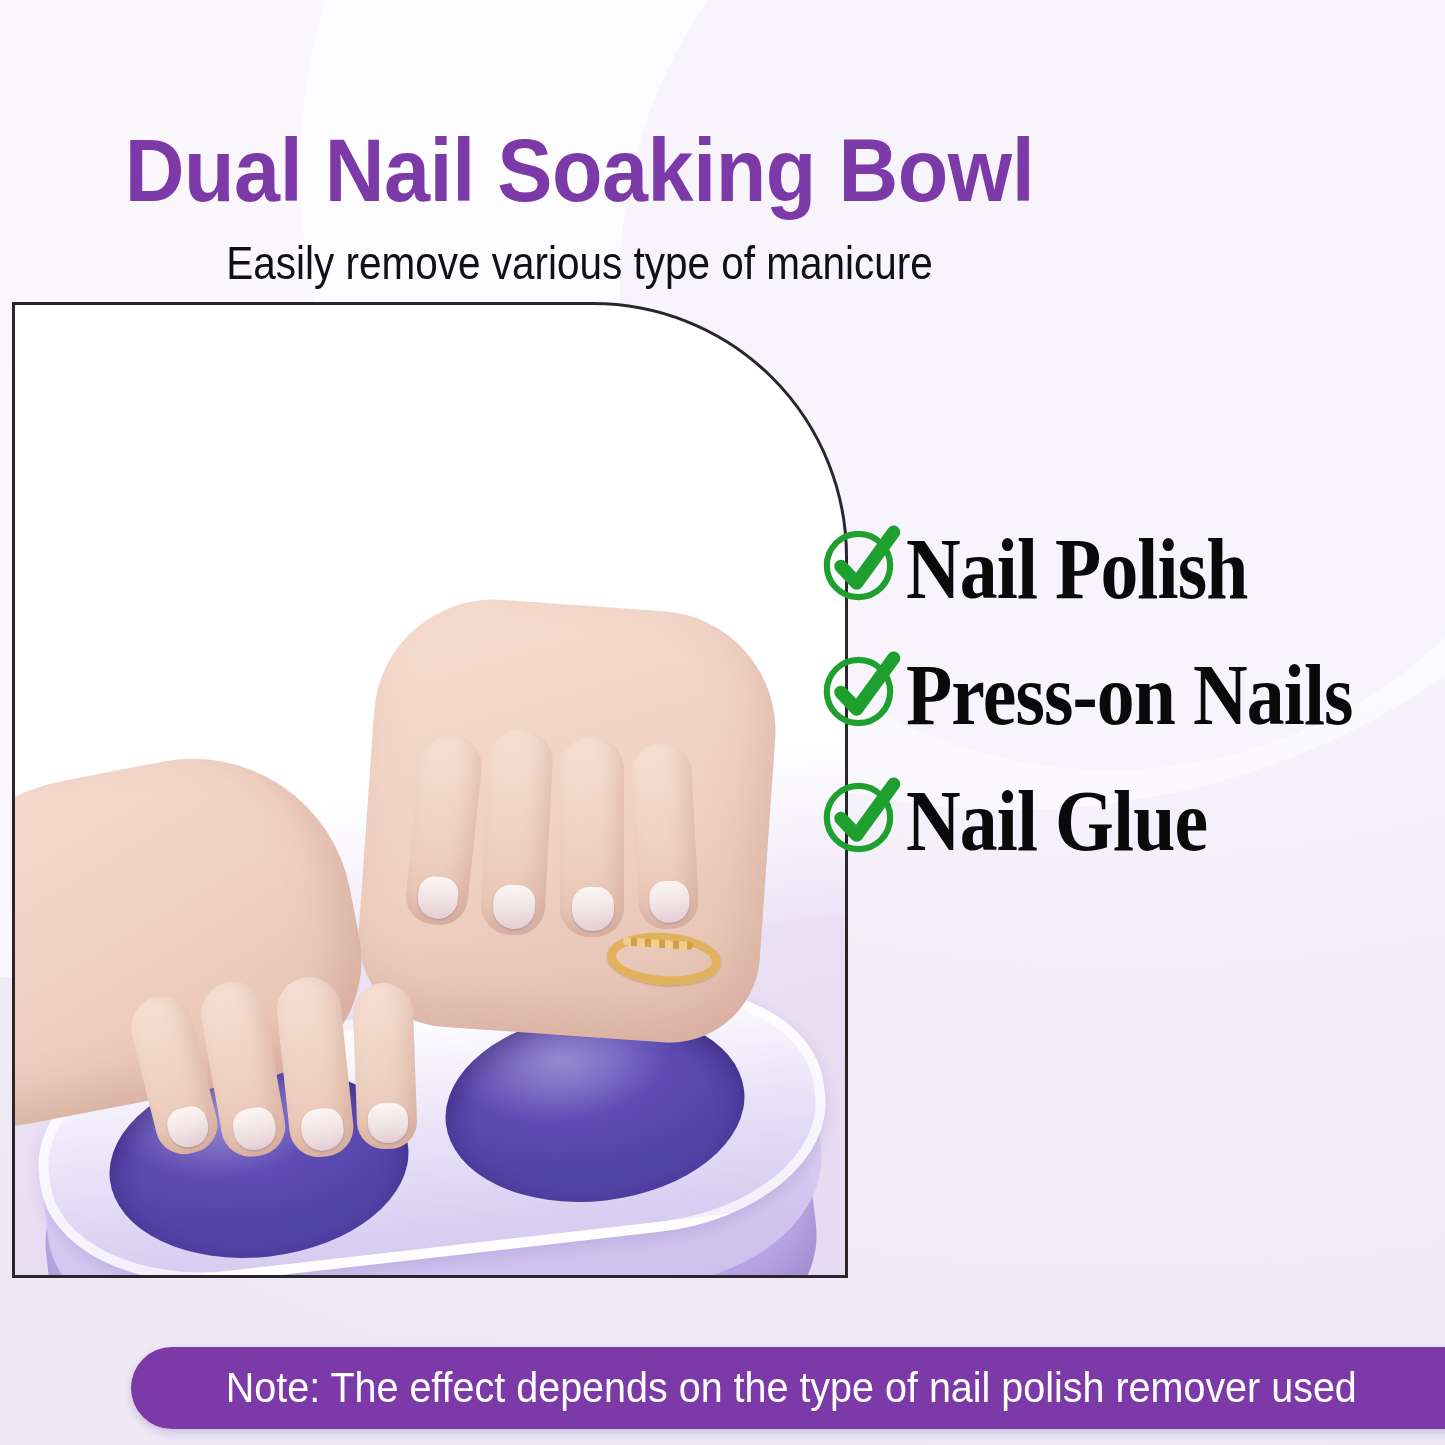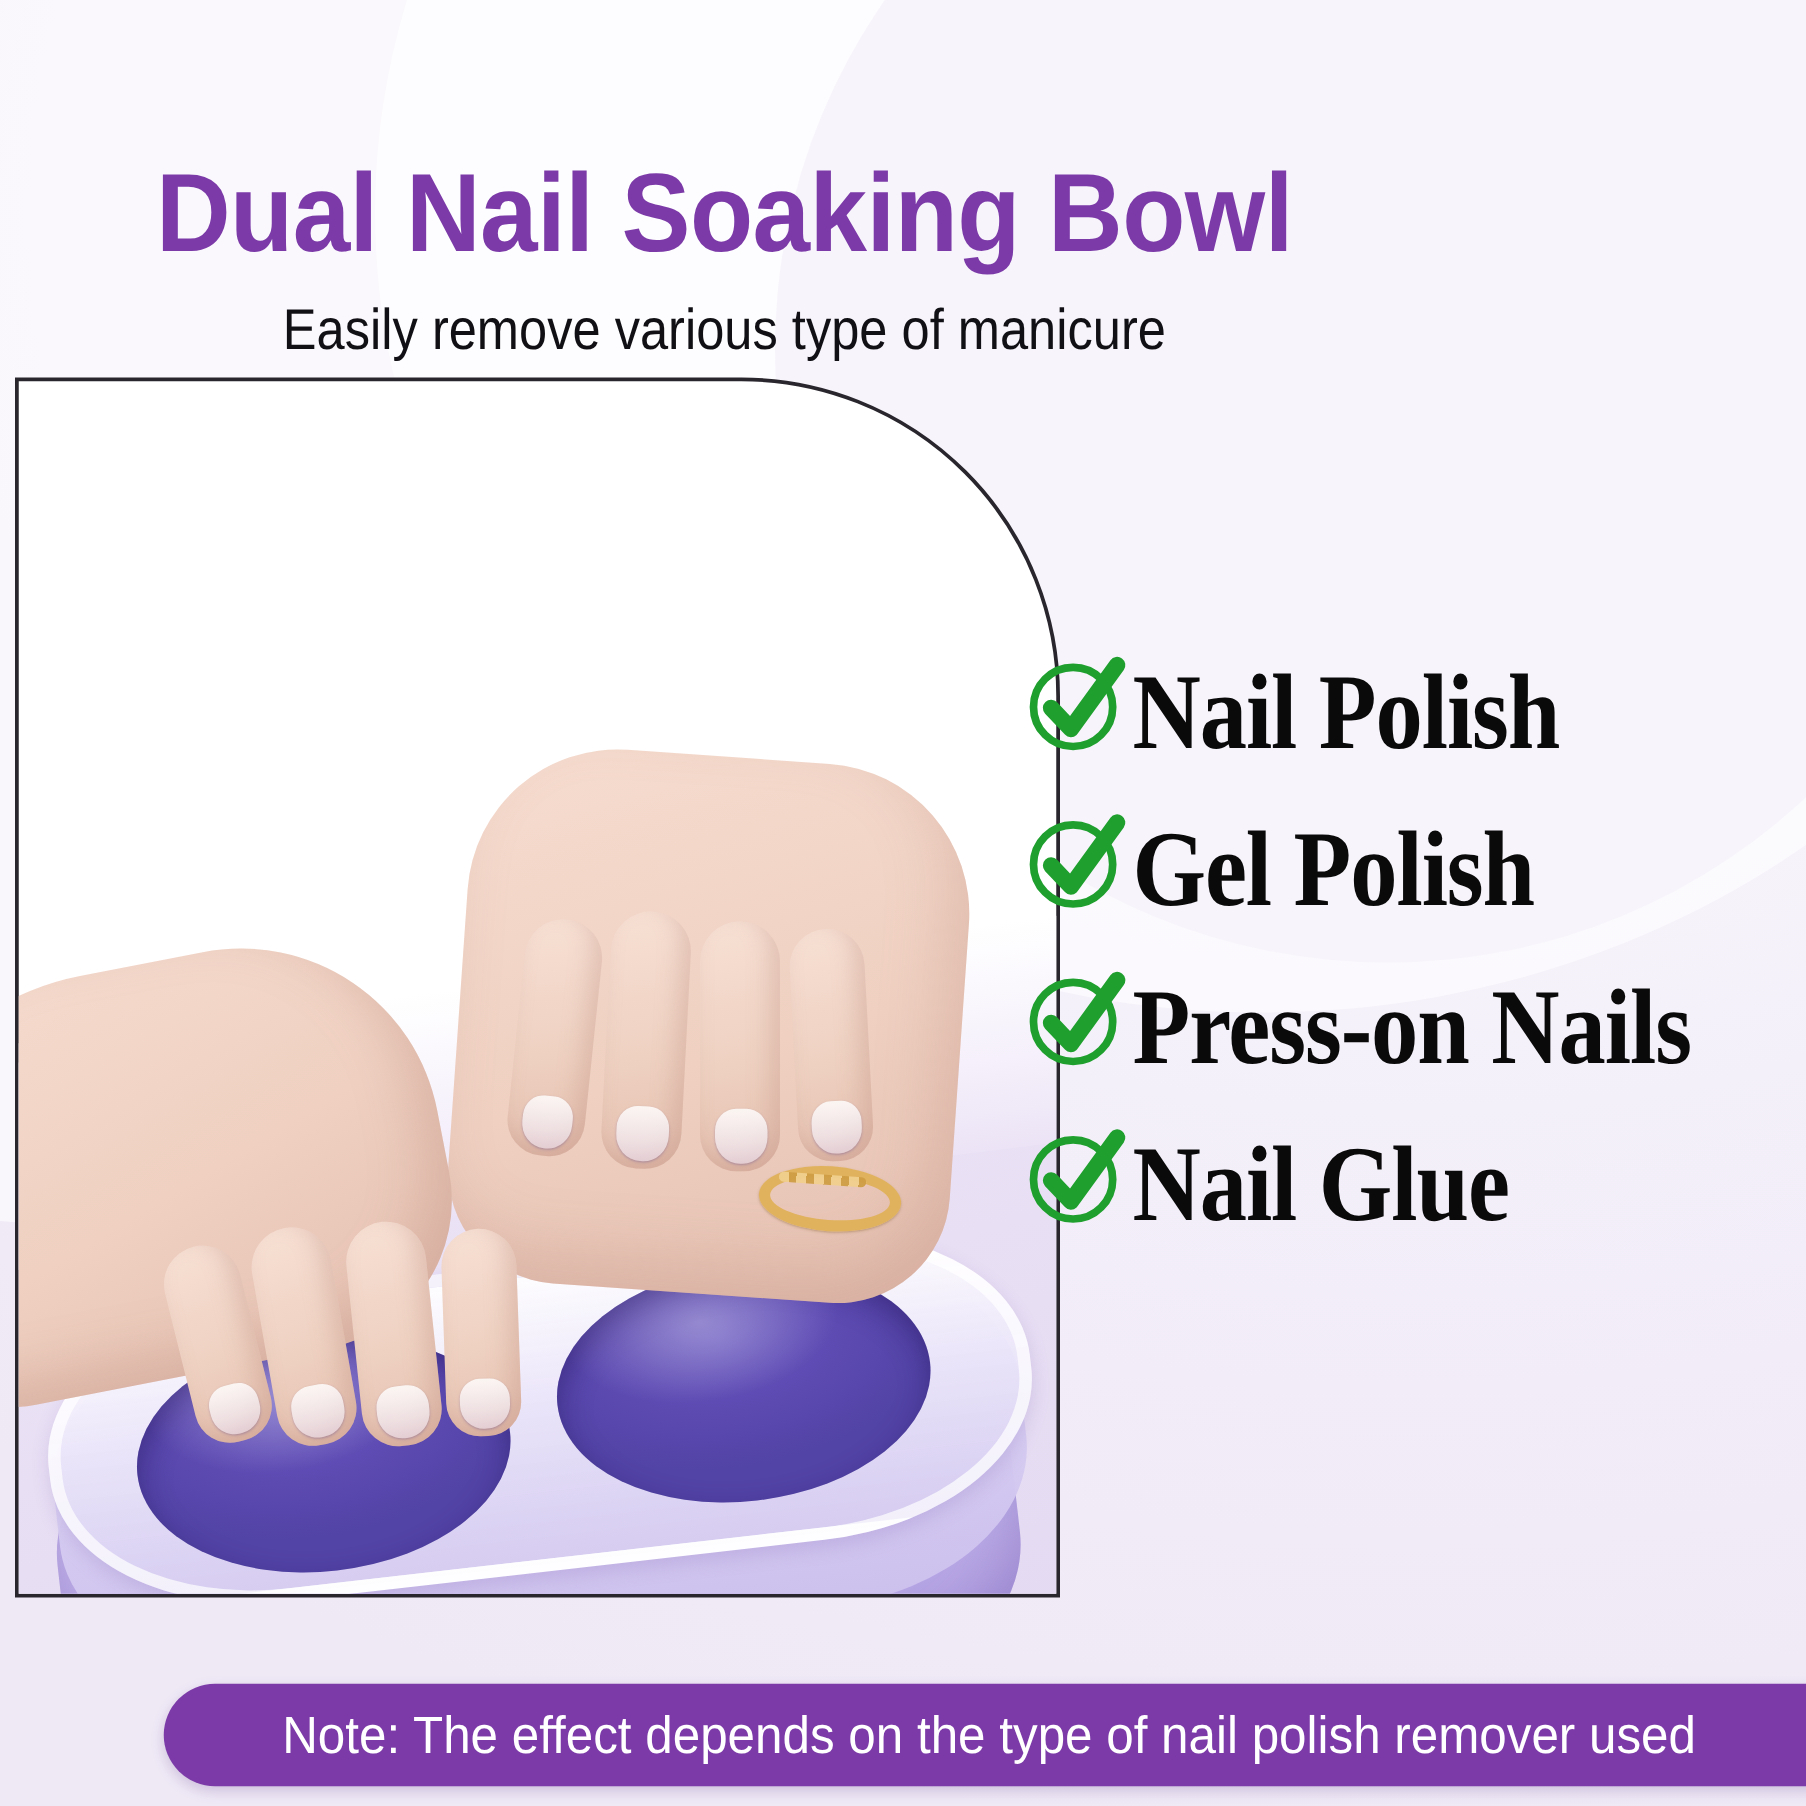--- a/index.html
+++ b/index.html
@@ -248,29 +248,20 @@
     <div class="check-row">
       <span class="check-icon">
         <svg viewBox="0 0 100 100" width="88" height="88" aria-hidden="true">
           <circle cx="46" cy="54" r="36" fill="none" stroke="#1fa02e" stroke-width="7"></circle>
           <path d="M26 55 L44 74 L86 16" fill="none" stroke="#1fa02e" stroke-width="15" stroke-linecap="round" stroke-linejoin="round"></path>
         </svg>
       </span>
       <span class="check-label">Nail Polish</span>
     </div>
 
-    <div class="check-row">
-      <span class="check-icon">
-        <svg viewBox="0 0 100 100" width="88" height="88" aria-hidden="true">
-          <circle cx="46" cy="54" r="36" fill="none" stroke="#1fa02e" stroke-width="7"></circle>
-          <path d="M26 55 L44 74 L86 16" fill="none" stroke="#1fa02e" stroke-width="15" stroke-linecap="round" stroke-linejoin="round"></path>
-        </svg>
-      </span>
-      <span class="check-label">Gel Polish</span>
-    </div>
 
     <div class="check-row">
       <span class="check-icon">
         <svg viewBox="0 0 100 100" width="88" height="88" aria-hidden="true">
           <circle cx="46" cy="54" r="36" fill="none" stroke="#1fa02e" stroke-width="7"></circle>
           <path d="M26 55 L44 74 L86 16" fill="none" stroke="#1fa02e" stroke-width="15" stroke-linecap="round" stroke-linejoin="round"></path>
         </svg>
       </span>
       <span class="check-label">Press-on Nails</span>
     </div>

